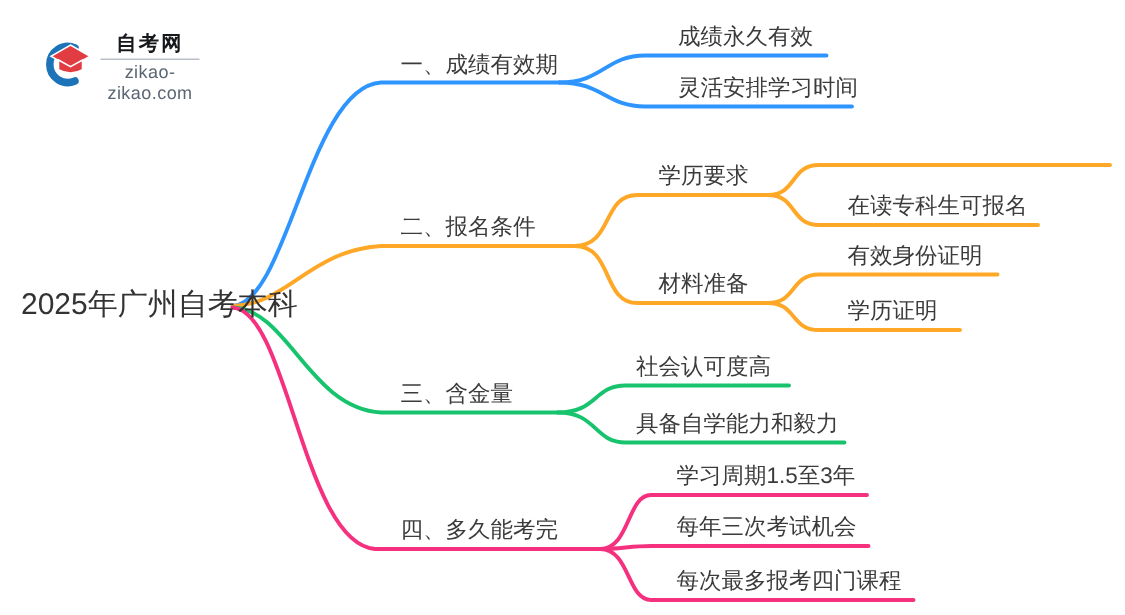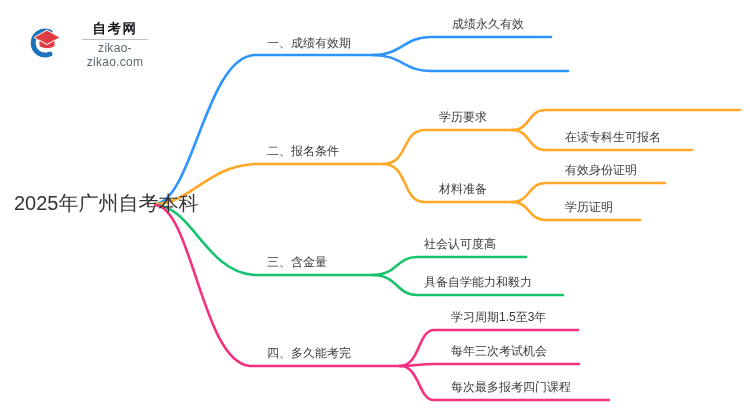--- a/index.html
+++ b/index.html
@@ -3,25 +3,25 @@
 <meta charset="utf-8">
 <style>
   html,body{margin:0;padding:0;background:#fff;}
   #canvas{
     position:relative;width:750px;height:410px;background:#ffffff;
     overflow:hidden;font-family:"Liberation Sans","DejaVu Sans",sans-serif;
   }
   #connector-layer{position:absolute;left:0;top:0;width:750px;height:410px;}
   .node{
     position:absolute;white-space:nowrap;color:#3b3b3b;
-    font-size:12px;line-height:19px;
+    font-size:15px;line-height:19px;
   }
   .root-label{font-size:20px;color:#333;}
   
-  #logo{position:absolute;left:28px;top:21px;display:flex;align-items:center;gap:20px;}
+  #logo{position:absolute;left:28px;top:21px;display:flex;align-items:center;gap:5px;}
   .logo-right{width:66px;text-align:center;}
   .logo-name{font-weight:bold;font-size:13.5px;color:#16181c;letter-spacing:1.5px;line-height:16px;}
   .logo-line{border-top:1px solid #b9c0c8;margin:2px 0 1px 0;}
   .logo-url{font-size:12px;color:#5b6672;letter-spacing:.3px;}
 </style>
 </head>
 <body>
 
 <div id="canvas">
 
@@ -61,20 +61,21 @@
       <span class="logo-name" style="display:block">自考网</span>
       <span class="logo-line" style="display:block"></span>
       <span class="logo-url" style="display:block">zikao-zikao.com</span>
     </span>
   </div>
 
   <div class="node root-label" style="left:14px;top:194px">2025年广州自考本科</div>
 
   <div class="node" style="left:267px;top:34px">一、成绩有效期</div>
   <div class="node" style="left:452px;top:15px">成绩永久有效</div>
+  <div class="node" style="left:452px;top:49px">灵活安排学习时间</div>
 
   <div class="node" style="left:267px;top:142px">二、报名条件</div>
   <div class="node" style="left:439px;top:108px">学历要求</div>
   <div class="node" style="left:565px;top:128px">在读专科生可报名</div>
   <div class="node" style="left:439px;top:180px">材料准备</div>
   <div class="node" style="left:565px;top:161px">有效身份证明</div>
   <div class="node" style="left:565px;top:198px">学历证明</div>
 
   <div class="node" style="left:267px;top:253px">三、含金量</div>
   <div class="node" style="left:424px;top:235px">社会认可度高</div>

